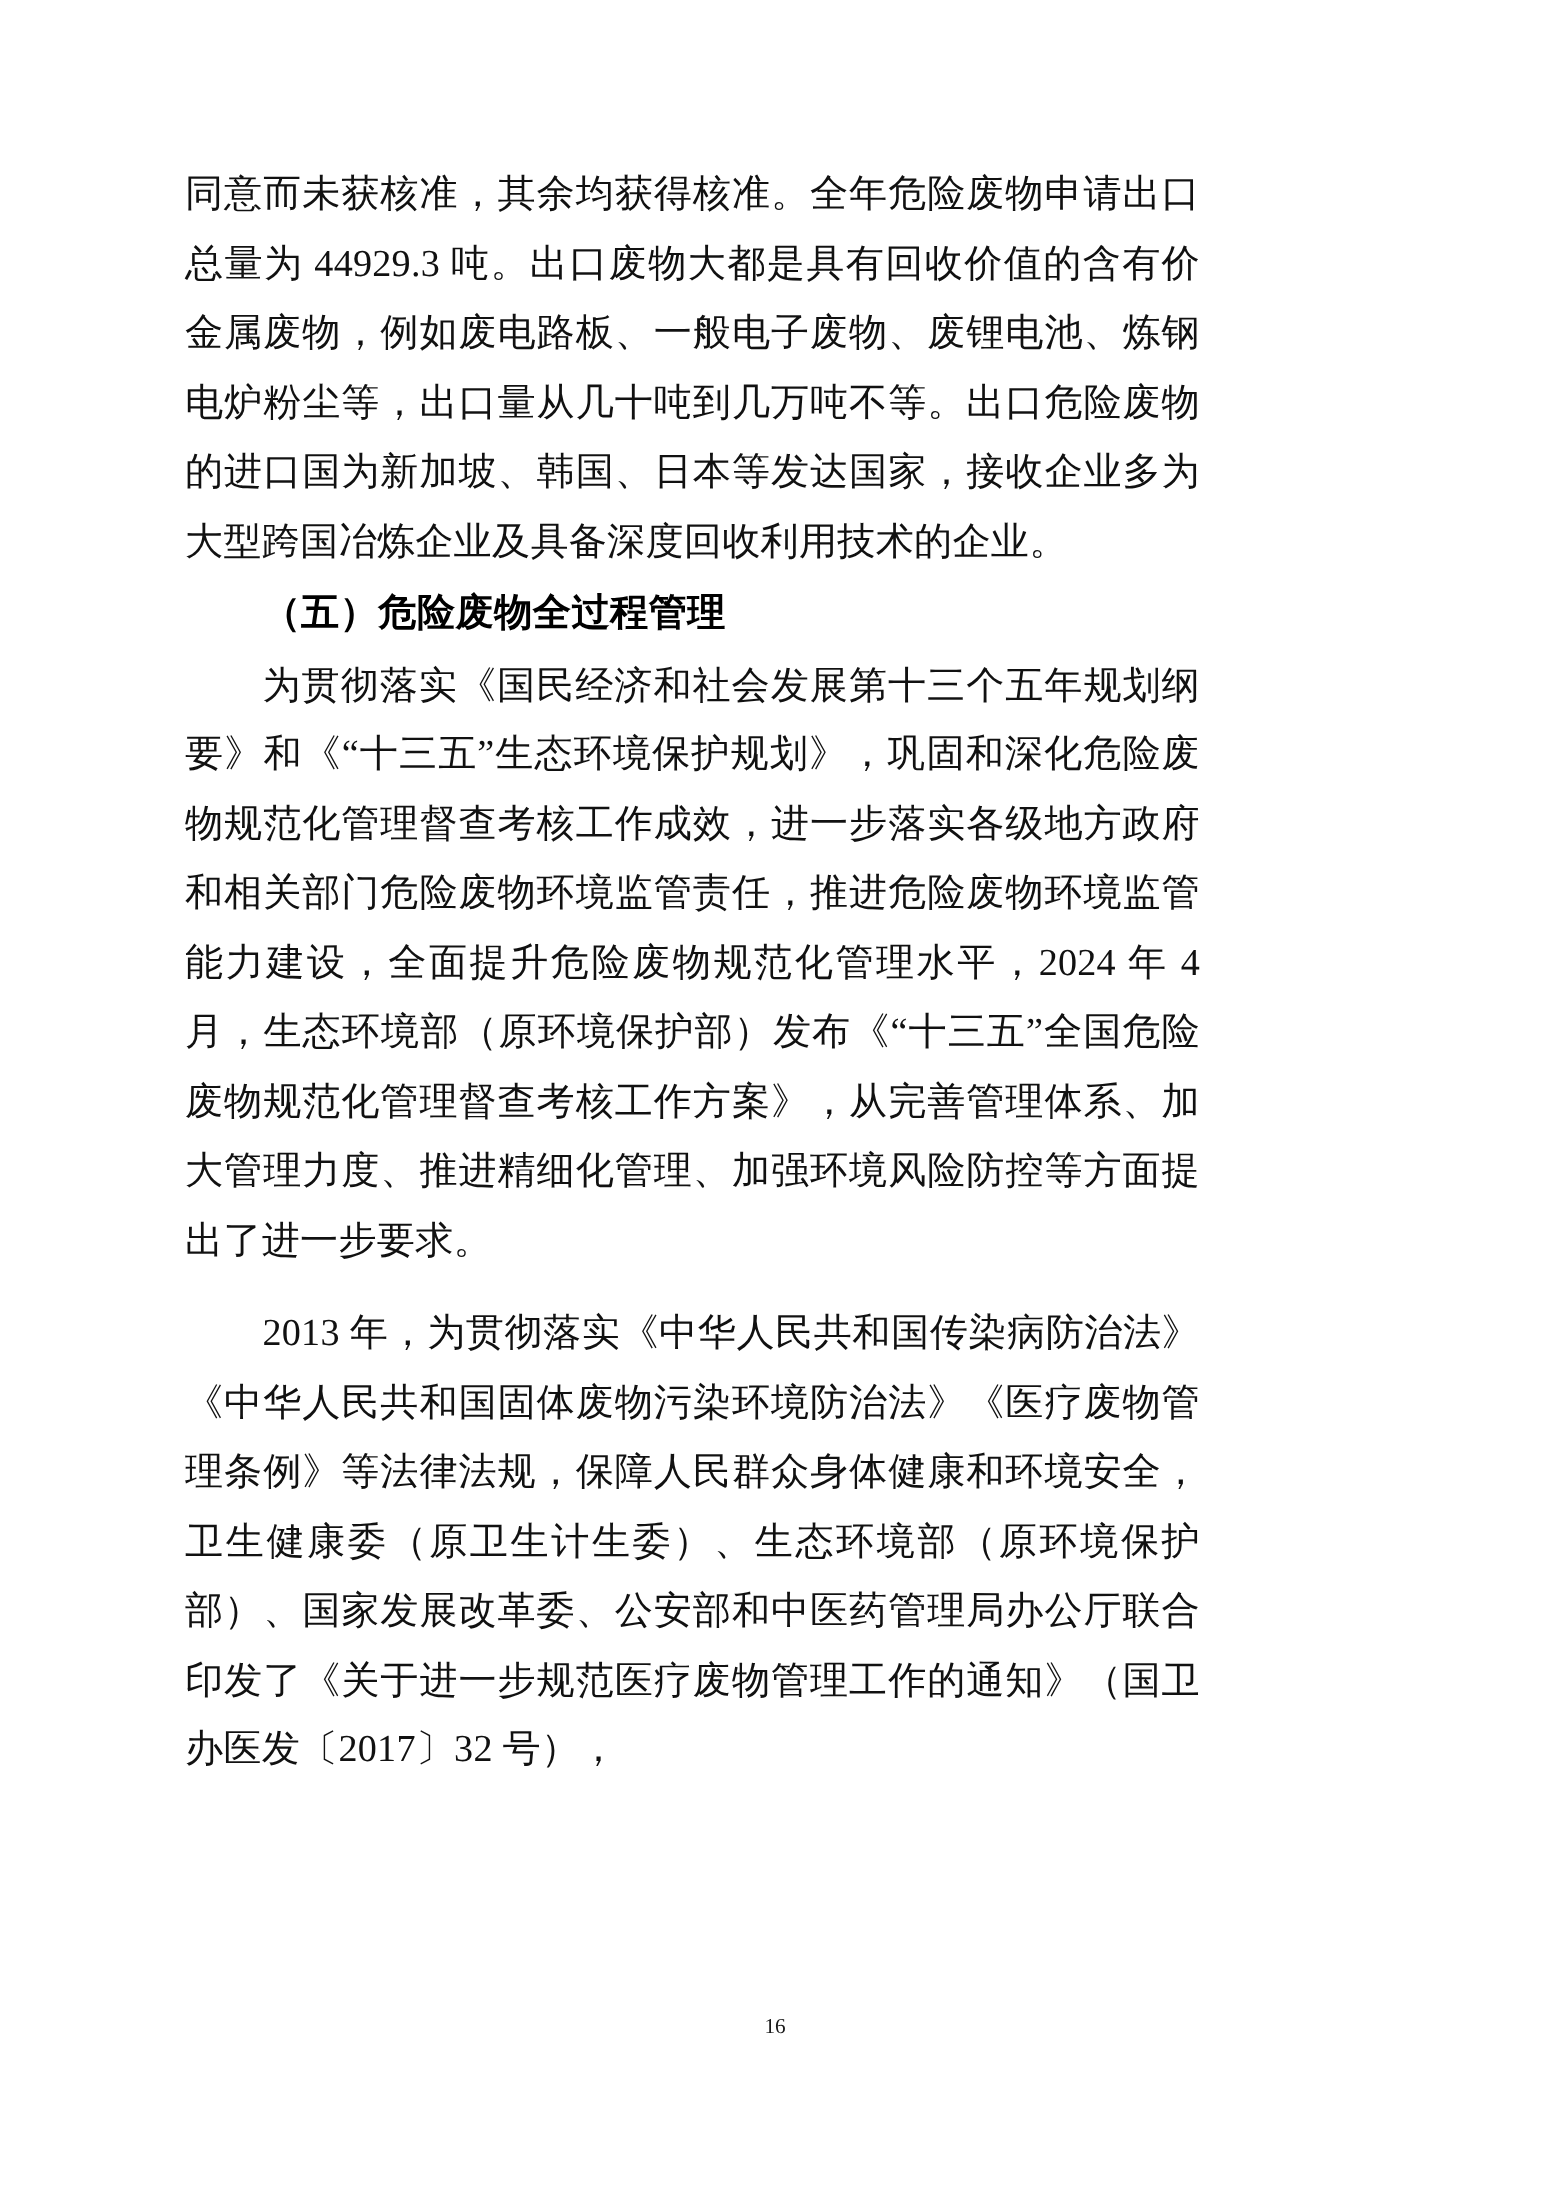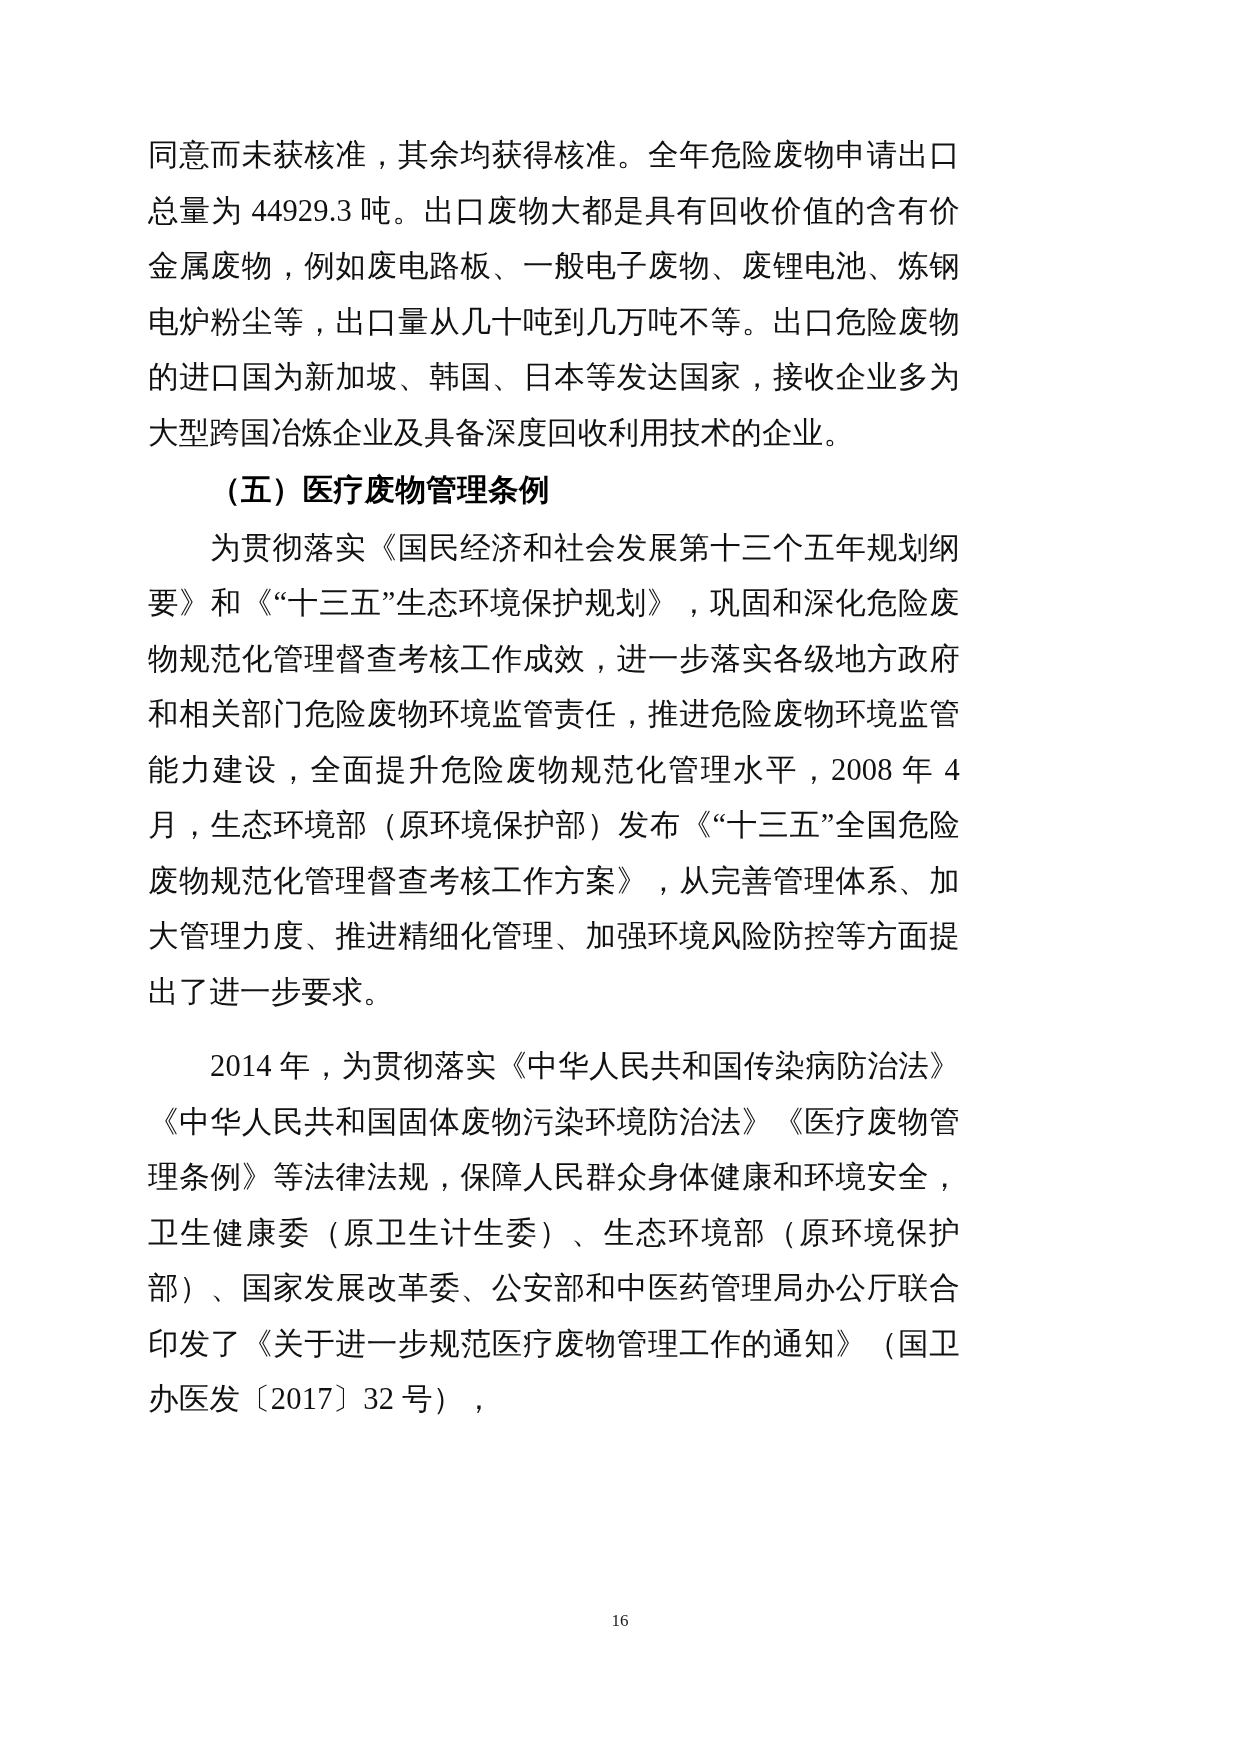--- a/index.html
+++ b/index.html
@@ -79,27 +79,27 @@
 <body>
 
 <div class="page">
 
   <div class="content-area">
 
     <p class="para">同意而未获核准，其余均获得核准。全年危险废物申请出口总量为 44929.3 吨。出口废物大都是具有回收价值的含有价金属废物，例如废电路板、一般电子废物、废锂电池、炼钢电炉粉尘等，出口量从几十吨到几万吨不等。出口危险废物的进口国为新加坡、韩国、日本等发达国家，接收企业多为大型跨国冶炼企业及具备深度回收利用技术的企业。</p>
 
     <div class="gap-small"></div>
 
-    <h2 class="heading">（五）医疗废物管理条例</h2>
+    <h2 class="heading">（五）危险废物全过程管理</h2>
 
     <div class="gap-small"></div>
 
-    <p class="para indent">为贯彻落实《国民经济和社会发展第十三个五年规划纲要》和《“十三五”生态环境保护规划》，巩固和深化危险废物规范化管理督查考核工作成效，进一步落实各级地方政府和相关部门危险废物环境监管责任，推进危险废物环境监管能力建设，全面提升危险废物规范化管理水平，2008 年 4 月，生态环境部（原环境保护部）发布《“十三五”全国危险废物规范化管理督查考核工作方案》，从完善管理体系、加大管理力度、推进精细化管理、加强环境风险防控等方面提出了进一步要求。</p>
+    <p class="para indent">为贯彻落实《国民经济和社会发展第十三个五年规划纲要》和《“十三五”生态环境保护规划》，巩固和深化危险废物规范化管理督查考核工作成效，进一步落实各级地方政府和相关部门危险废物环境监管责任，推进危险废物环境监管能力建设，全面提升危险废物规范化管理水平，2024 年 4 月，生态环境部（原环境保护部）发布《“十三五”全国危险废物规范化管理督查考核工作方案》，从完善管理体系、加大管理力度、推进精细化管理、加强环境风险防控等方面提出了进一步要求。</p>
 
     <div class="gap-para"></div>
 
-    <p class="para indent">2014 年，为贯彻落实《中华人民共和国传染病防治法》《中华人民共和国固体废物污染环境防治法》《医疗废物管理条例》等法律法规，保障人民群众身体健康和环境安全，卫生健康委（原卫生计生委）、生态环境部（原环境保护部）、国家发展改革委、公安部和中医药管理局办公厅联合印发了《关于进一步规范医疗废物管理工作的通知》（国卫办医发〔2017〕32 号），</p>
+    <p class="para indent">2013 年，为贯彻落实《中华人民共和国传染病防治法》《中华人民共和国固体废物污染环境防治法》《医疗废物管理条例》等法律法规，保障人民群众身体健康和环境安全，卫生健康委（原卫生计生委）、生态环境部（原环境保护部）、国家发展改革委、公安部和中医药管理局办公厅联合印发了《关于进一步规范医疗废物管理工作的通知》（国卫办医发〔2017〕32 号），</p>
 
   </div>
 
   <div class="page-number">16</div>
 
 </div>
 
 </body></html>

